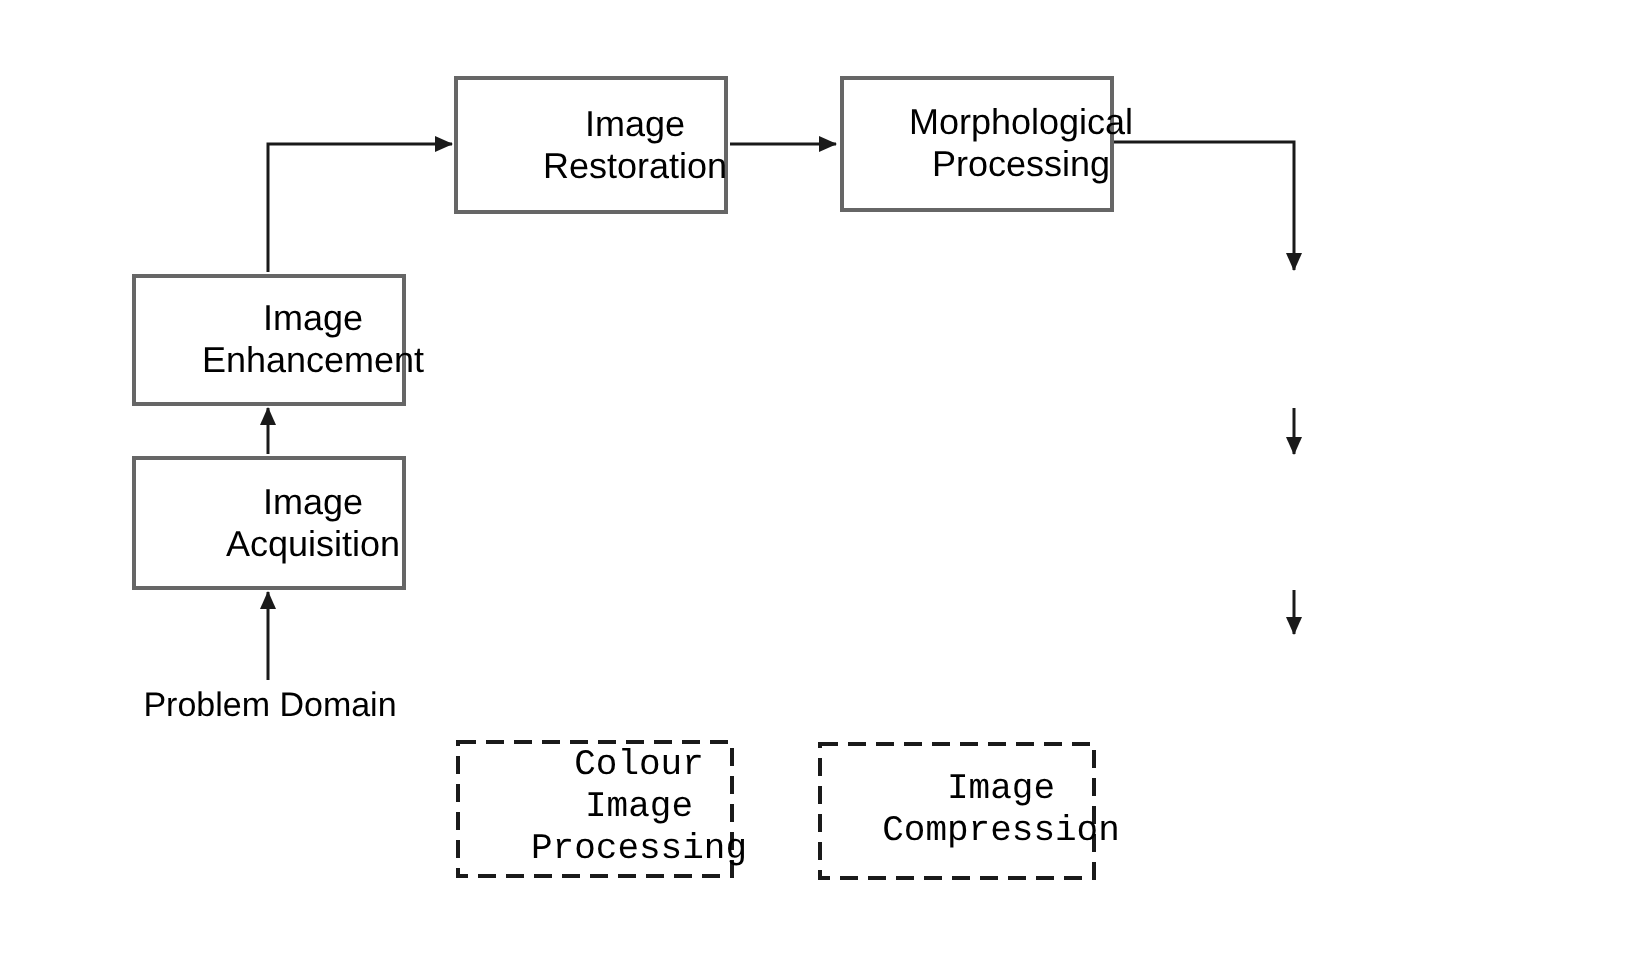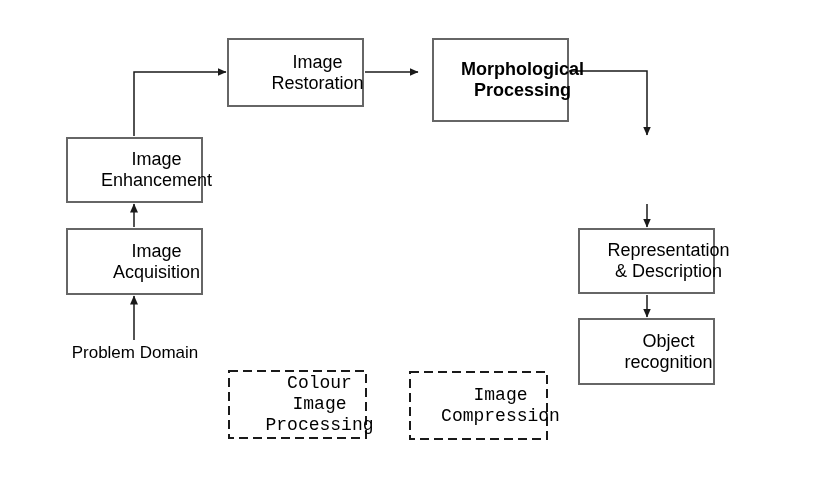--- a/index.html
+++ b/index.html
@@ -74,45 +74,37 @@
 
     <rect x="229" y="371" width="137" height="67" fill="#ffffff" stroke="#1a1a1a" stroke-width="2" stroke-dasharray="9,5"></rect>
     <rect x="410" y="372" width="137" height="67" fill="#ffffff" stroke="#1a1a1a" stroke-width="2" stroke-dasharray="9,5"></rect>
   </svg>
 
   <div class="node solid" style="left:227px; top:38px; width:137px; height:69px;">
     <span>Image
 Restoration</span>
   </div>
 
-  <div class="node solid" style="left:432px; top:38px; width:137px; height:84px;font-weight:bold;">
+  <div class="node solid" style="left:420px; top:38px; width:137px; height:68px;">
     <span>Morphological
 Processing</span>
   </div>
 
   <div class="node solid" style="left:66px; top:137px; width:137px; height:66px;">
     <span>Image
 Enhancement</span>
   </div>
 
 
   <div class="node solid" style="left:66px; top:228px; width:137px; height:67px;">
     <span>Image
 Acquisition</span>
   </div>
 
-  <div class="node solid" style="left:578px; top:228px; width:137px; height:66px;">
-    <span>Representation
-&amp; Description</span>
-  </div>
 
-  <div class="node solid" style="left:578px; top:318px; width:137px; height:67px;">
-    <span>Object
-recognition</span>
-  </div>
 
   <div class="node ghost" style="left:228px; top:370px; width:139px; height:69px;">
     <span>Colour Image
 Processing</span>
   </div>
 
   <div class="node ghost" style="left:409px; top:371px; width:139px; height:69px;">
     <span>Image
 Compression</span>
   </div>

